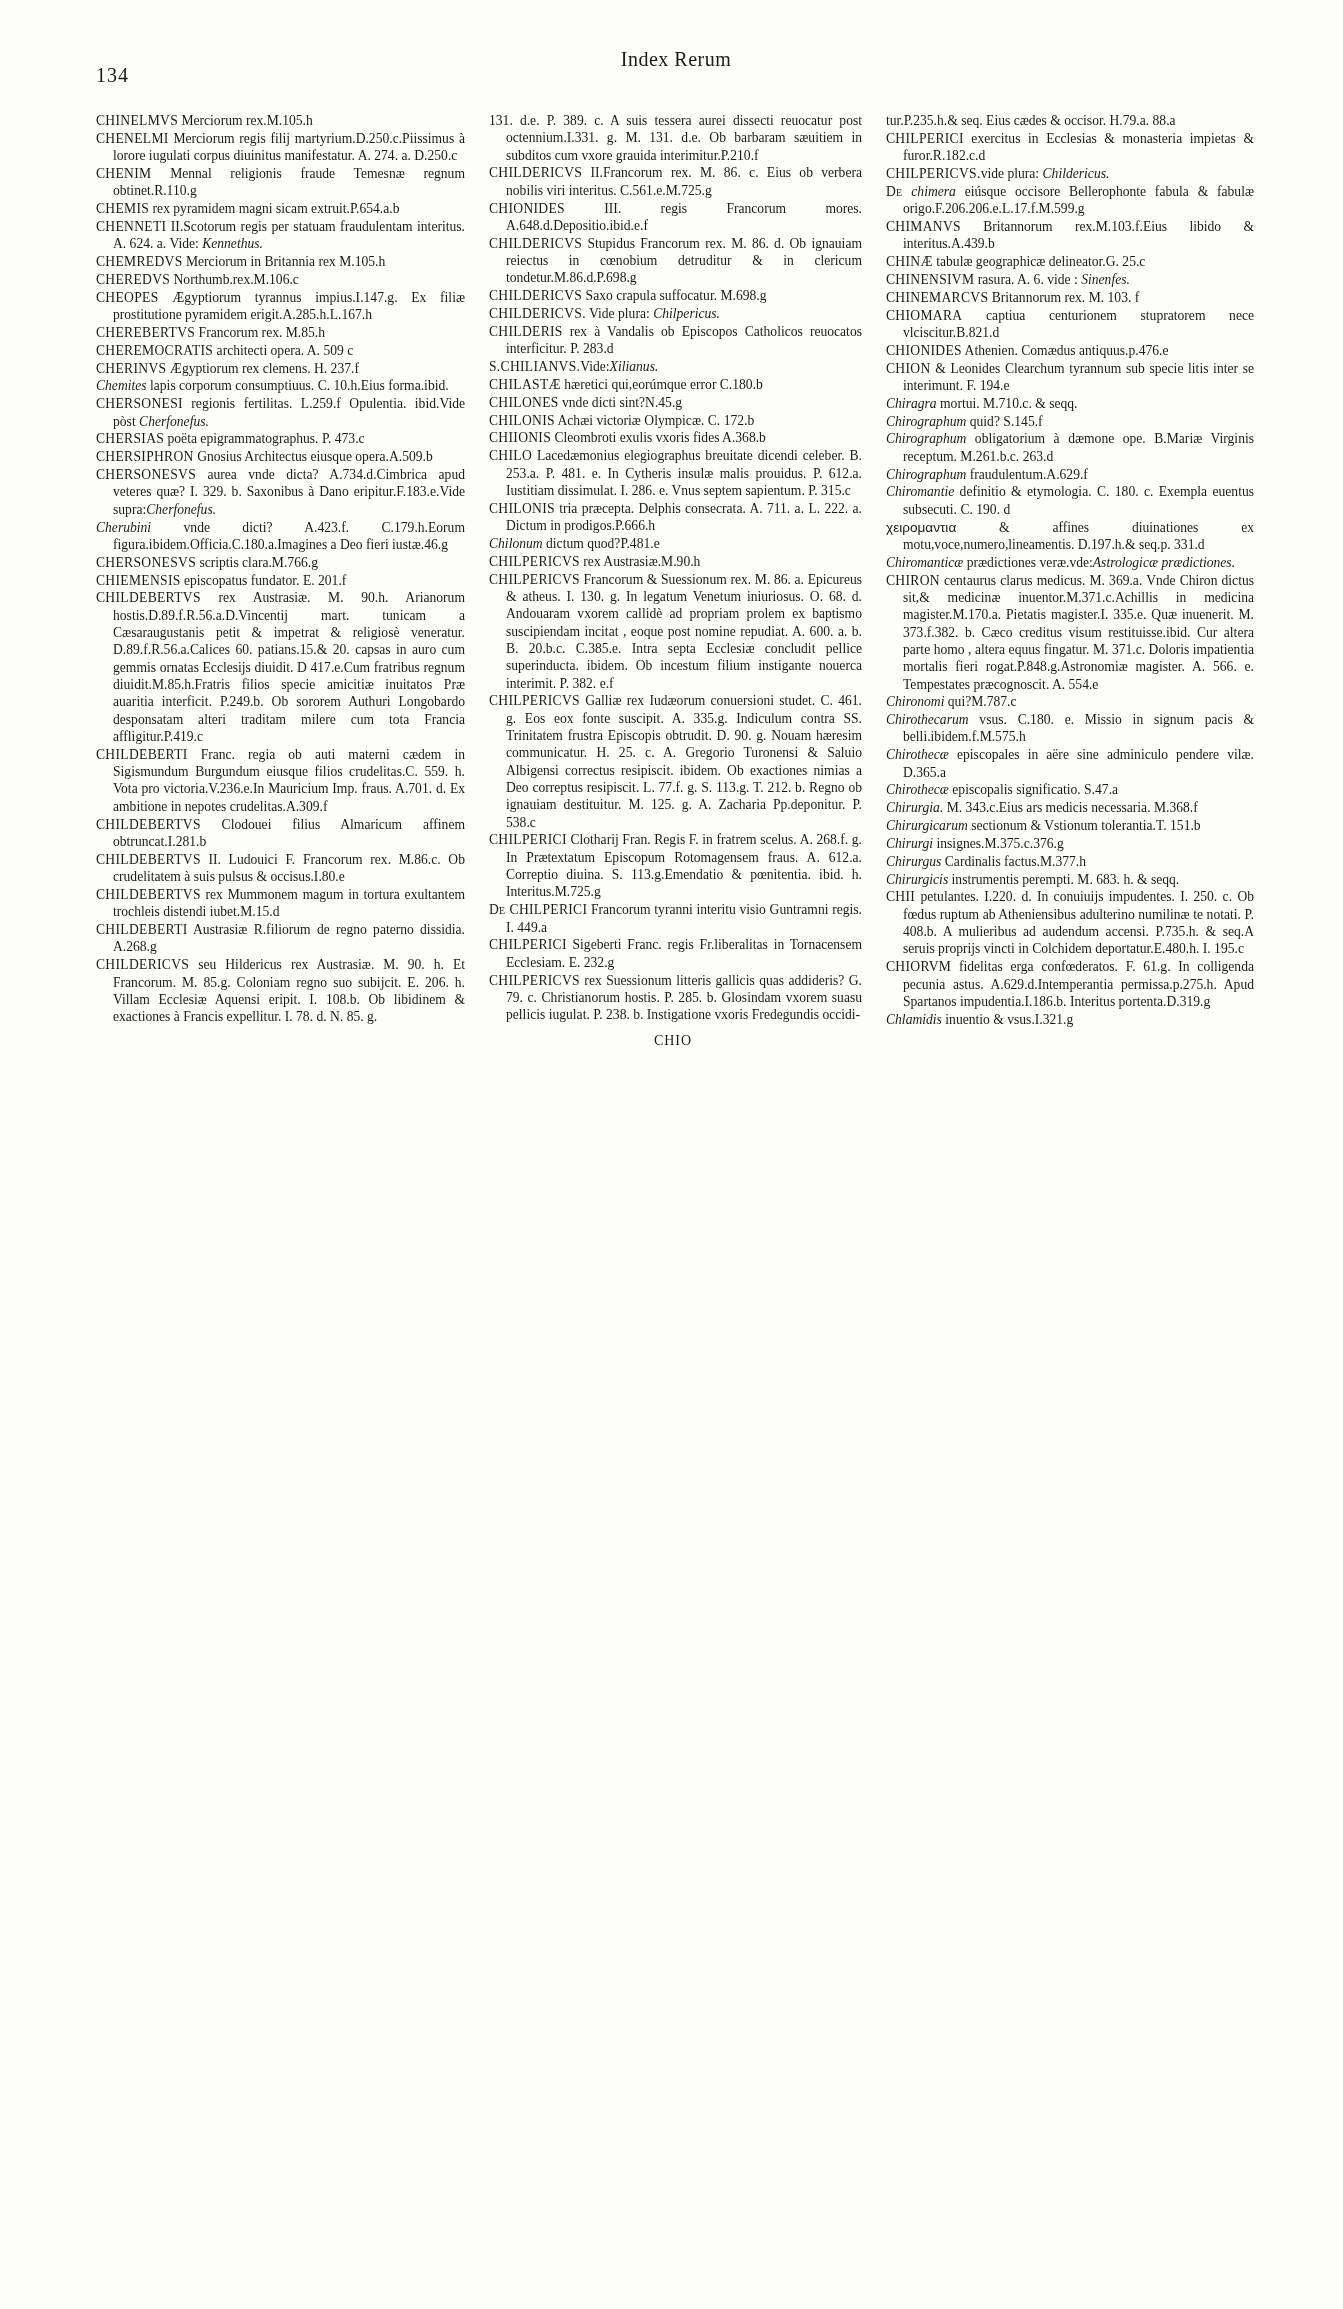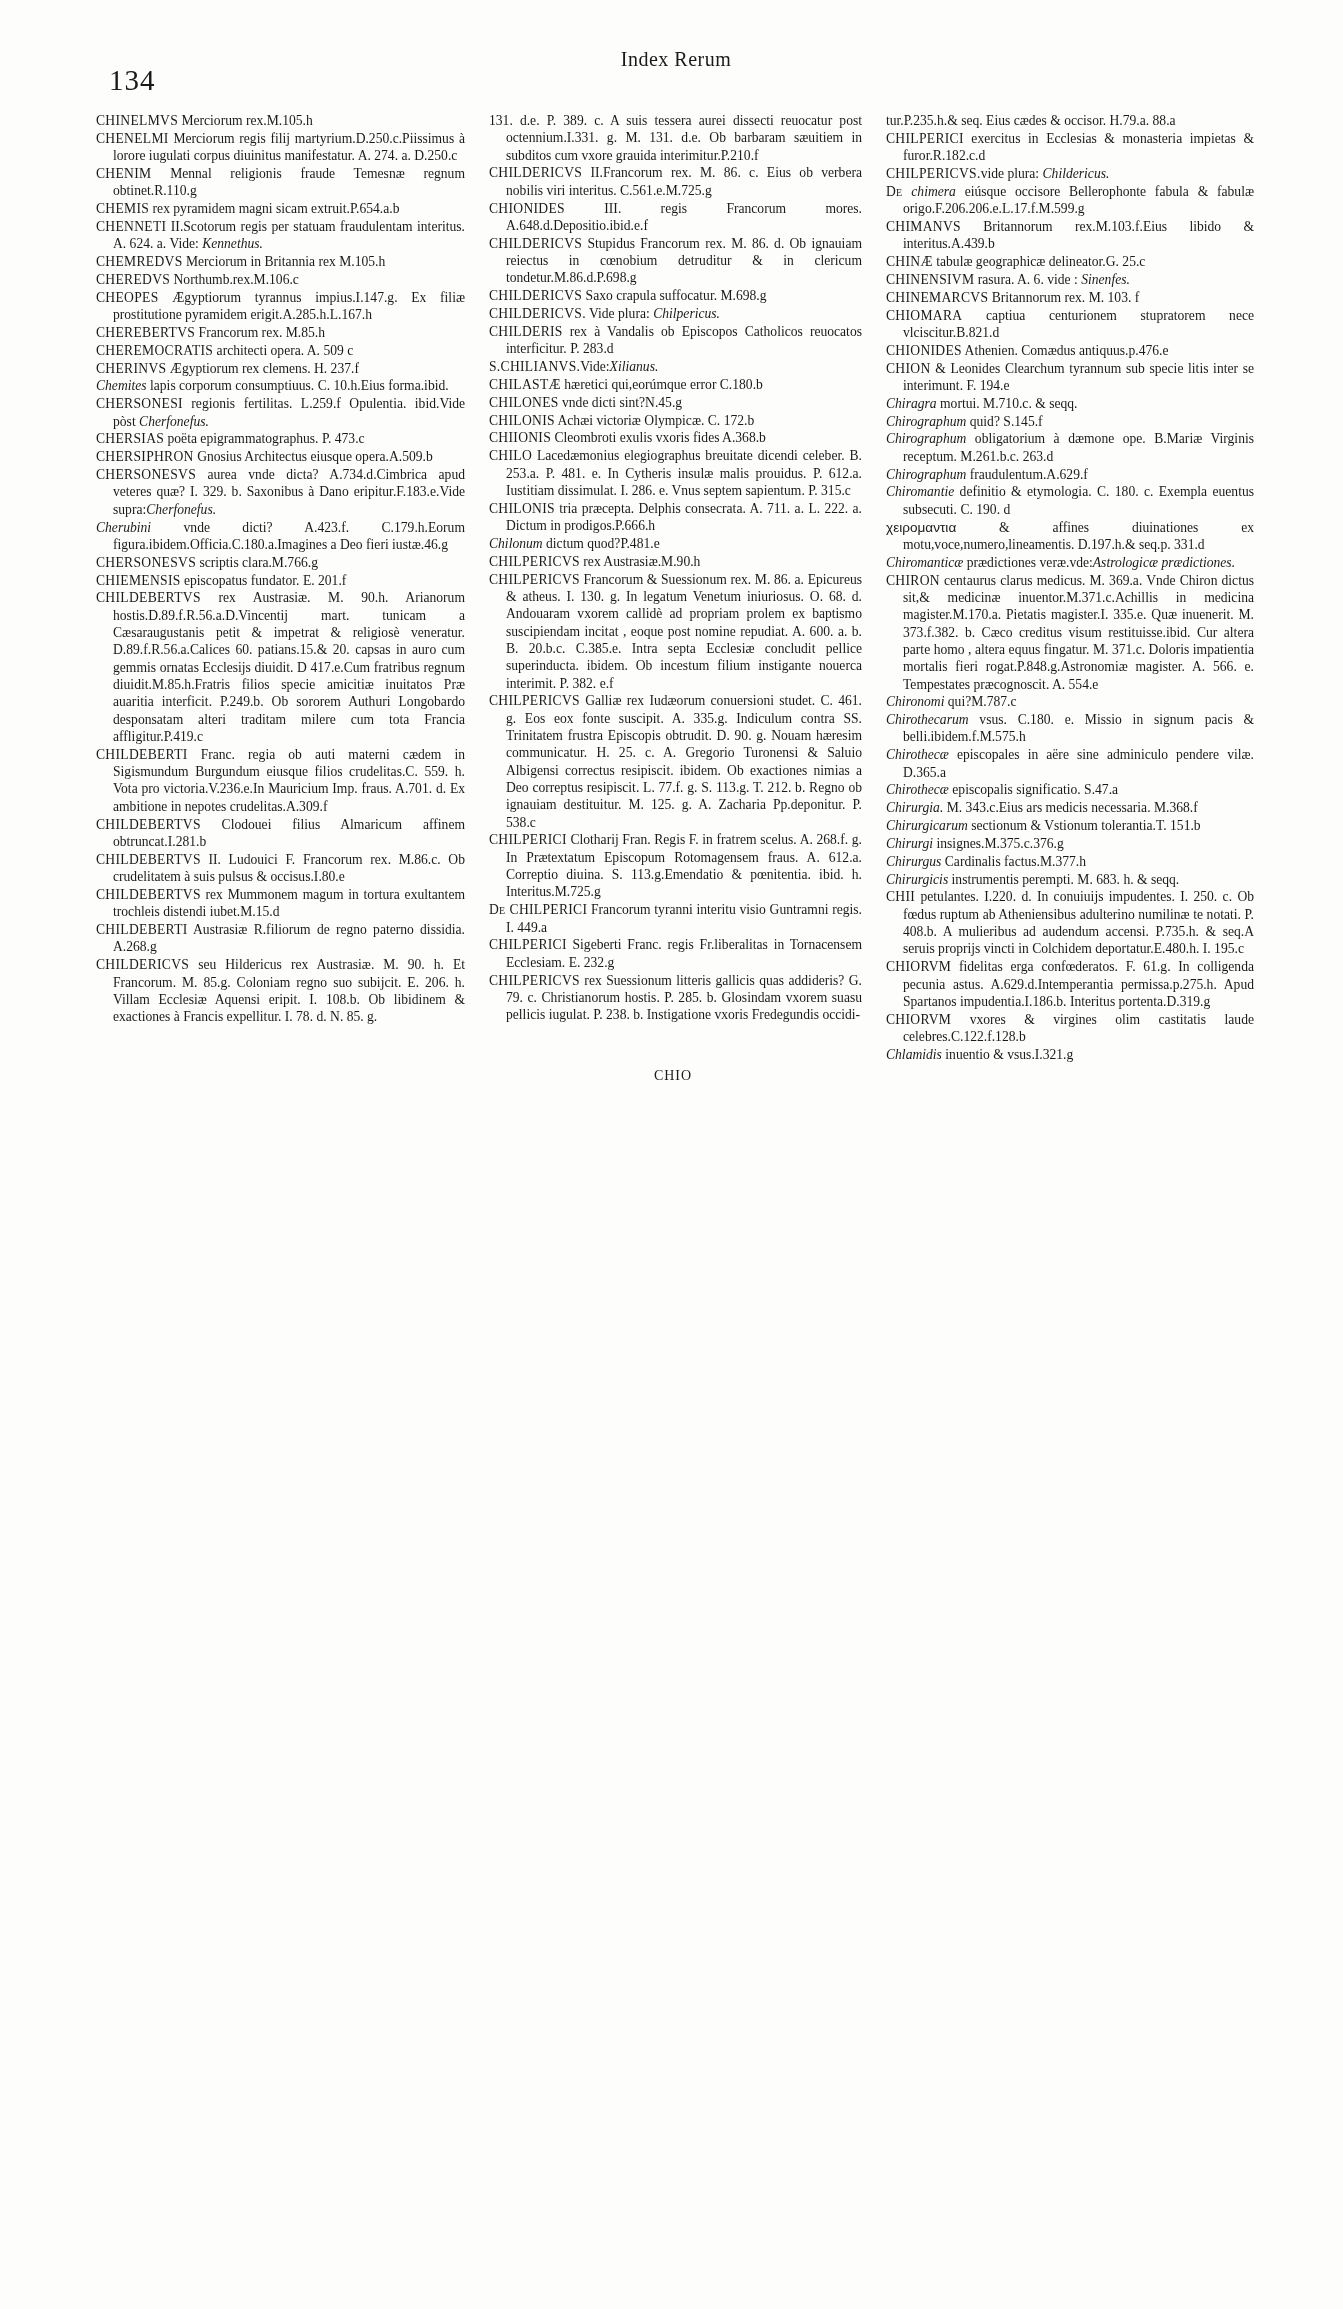--- a/index.html
+++ b/index.html
@@ -30,24 +30,23 @@
   }
   
   .header-row {
     position: relative;
     height: 58px;
   }
   .folio {
     position: absolute;
     left: 0;
     top: 16px;
-    font-size: 29px;
+    font-size: 20px;
     letter-spacing: 1px;
     font-family: "Liberation Serif", serif;
-    margin-left: 13px;
   }
   .running-title {
     position: absolute;
     left: 0;
     width: 1160px;
     top: 0;
     text-align: center;
     font-size: 20px;
     letter-spacing: 0.5px;
   }
@@ -177,21 +176,20 @@
           <p class="entry"><span class="it">Chirothecarum</span><span> vsus. C.180. e. Missio in signum pacis &amp; belli.ibidem.f.M.575.h</span></p>
           <p class="entry"><span class="it">Chirothecæ</span><span> episcopales in aëre sine adminiculo pendere vilæ. D.365.a</span></p>
           <p class="entry"><span class="it">Chirothecæ</span><span> episcopalis significatio. S.47.a</span></p>
           <p class="entry"><span class="it">Chirurgia.</span><span> M. 343.c.Eius ars medicis necessaria. M.368.f</span></p>
           <p class="entry"><span class="it">Chirurgicarum</span><span> sectionum &amp; Vstionum tolerantia.T. 151.b</span></p>
           <p class="entry"><span class="it">Chirurgi</span><span> insignes.M.375.c.376.g</span></p>
           <p class="entry"><span class="it">Chirurgus</span><span> Cardinalis factus.M.377.h</span></p>
           <p class="entry"><span class="it">Chirurgicis</span><span> instrumentis perempti. M. 683. h. &amp; seqq.</span></p>
           <p class="entry"><span class="sc">CHII</span><span> petulantes. I.220. d. In conuiuijs impudentes. I. 250. c. Ob fœdus ruptum ab Atheniensibus adulterino numilinæ te notati. P. 408.b. A mulieribus ad audendum accensi. P.735.h. &amp; seq.A seruis proprijs vincti in Colchidem deportatur.E.480.h. I. 195.c</span></p>
           <p class="entry"><span class="sc">CHIORVM</span><span> fidelitas erga confœderatos. F. 61.g. In colligenda pecunia astus. A.629.d.Intemperantia permissa.p.275.h. Apud Spartanos impudentia.I.186.b. Interitus portenta.D.319.g</span></p>
-          <p class="entry"><span class="sc">CHIORVM</span><span> vxores &amp; virgines olim castitatis laude celebres.C.122.f.128.b</span></p>
           <p class="entry"><span class="it">Chlamidis</span><span> inuentio &amp; vsus.I.321.g</span></p>
         </div>
     </div>
 
     <div class="tail">CHIO</div>
 
   </div>
 </div>
 
 </body></html>

